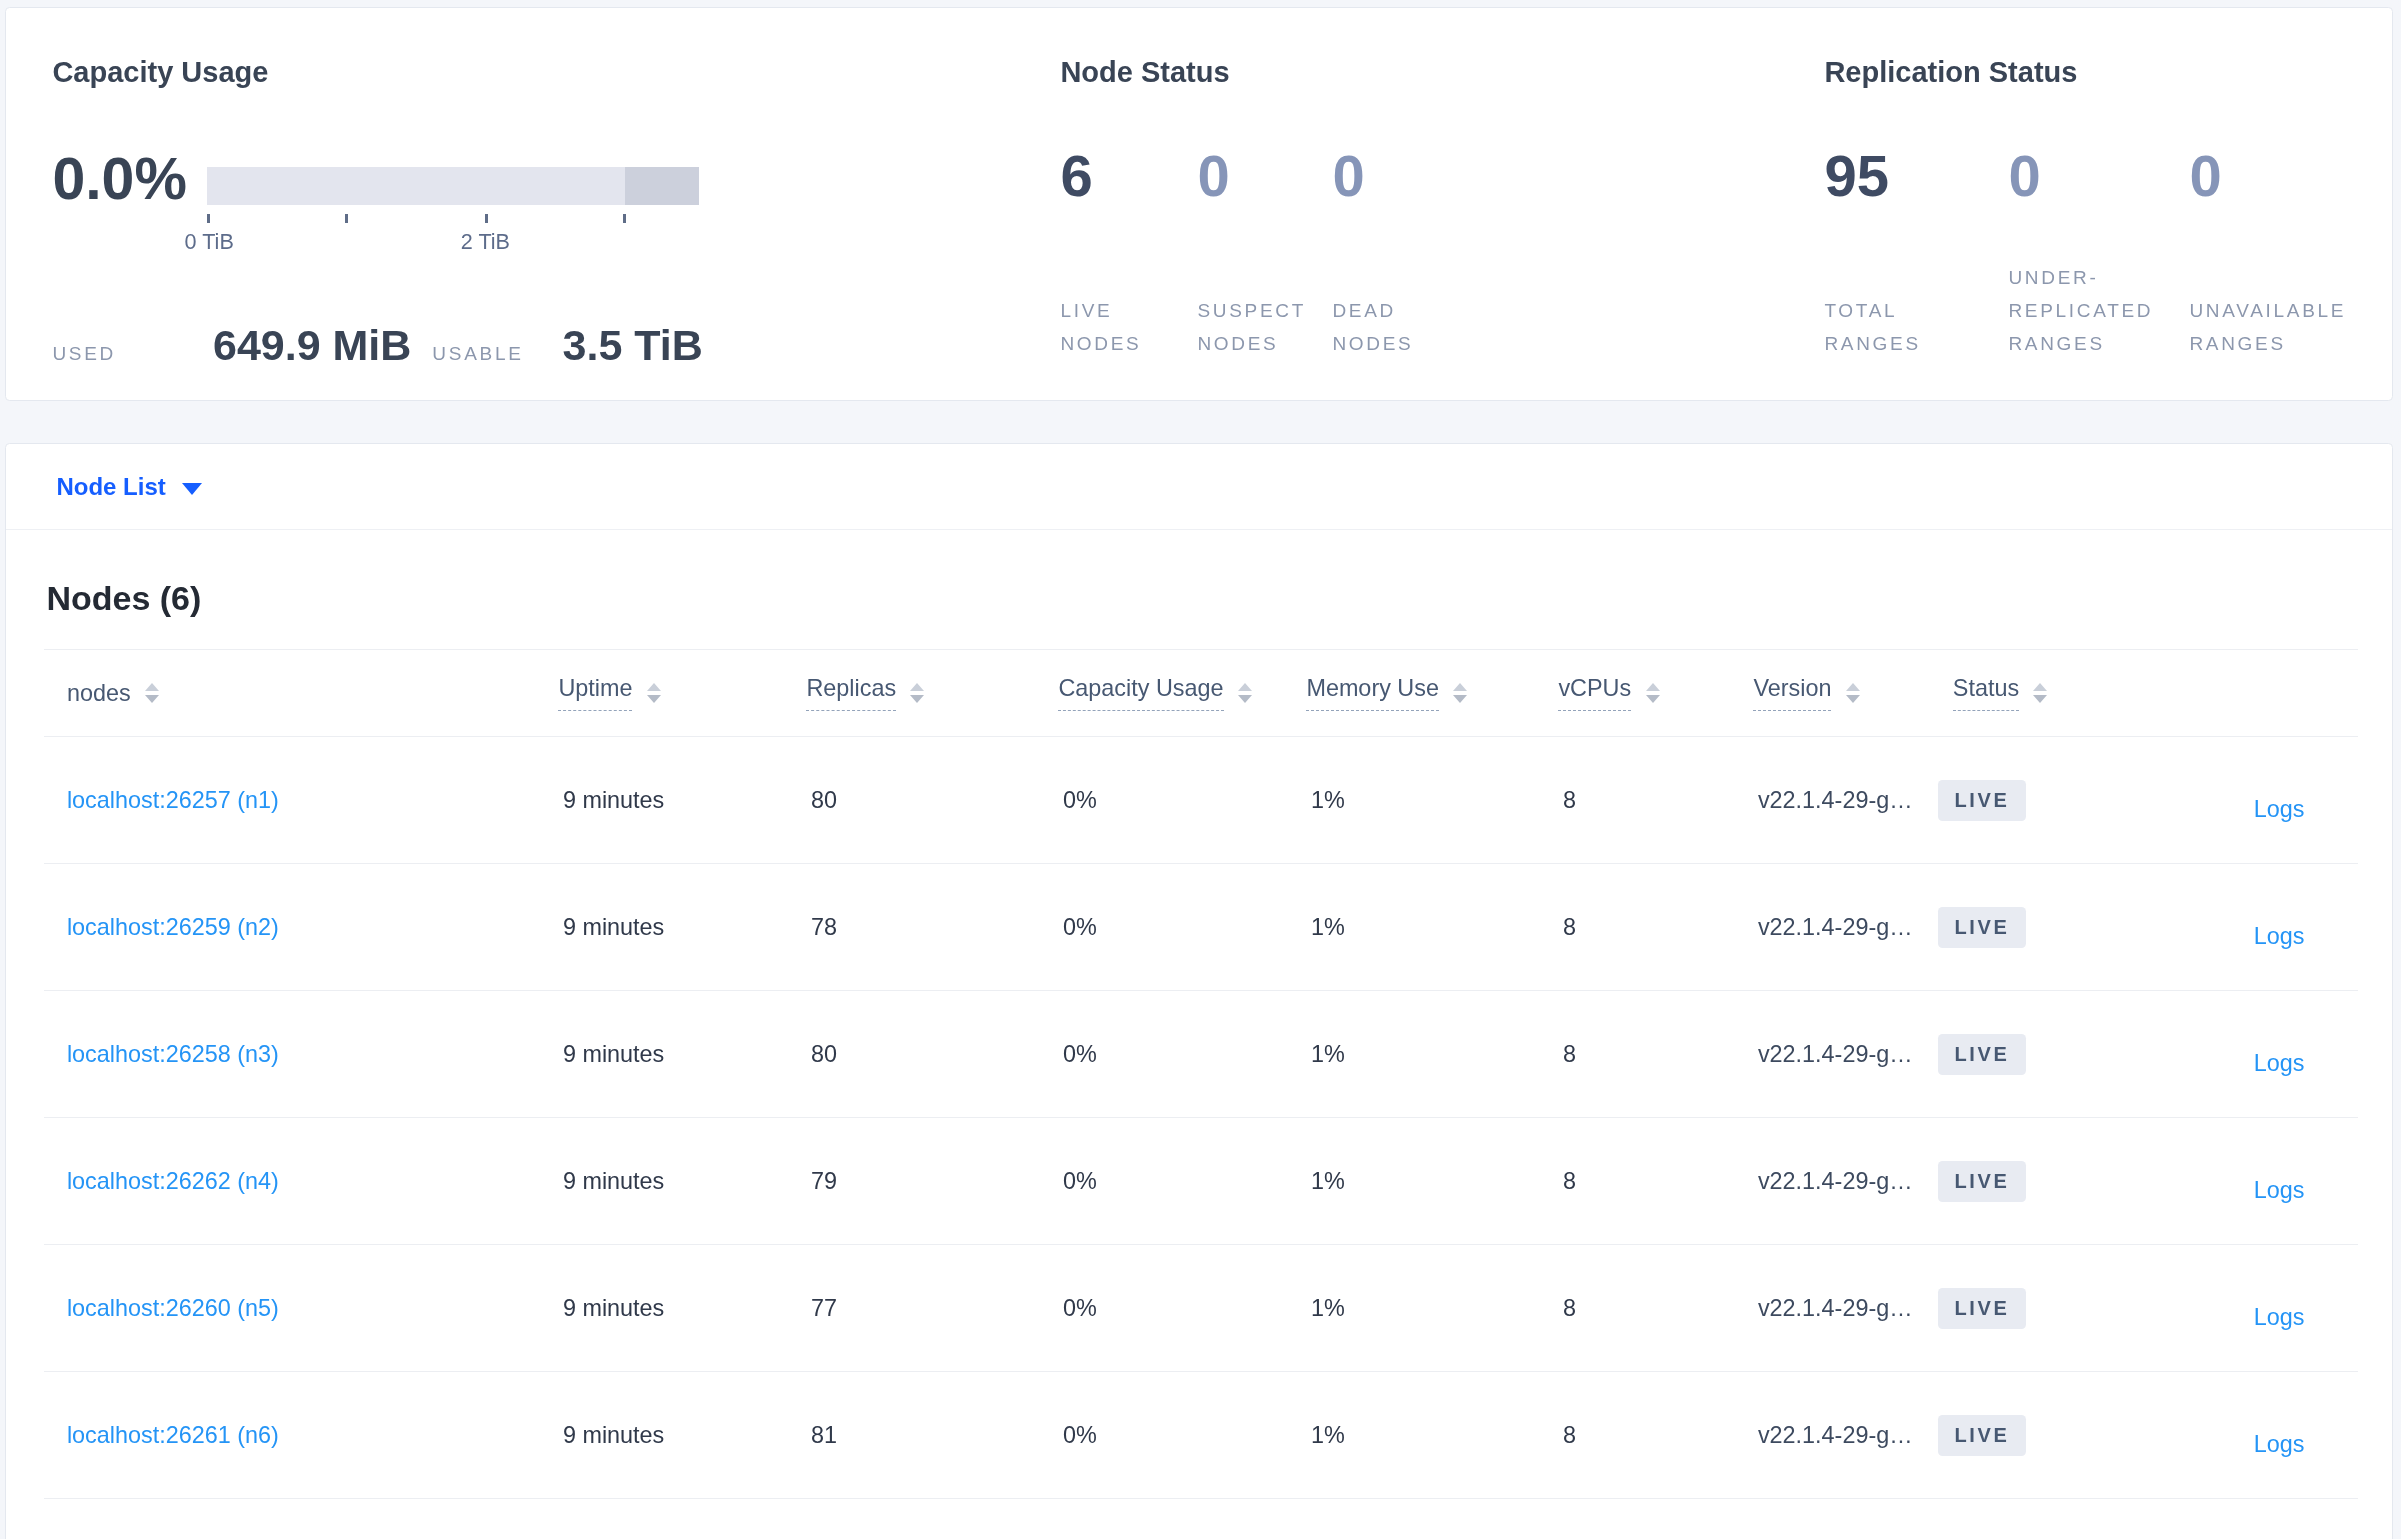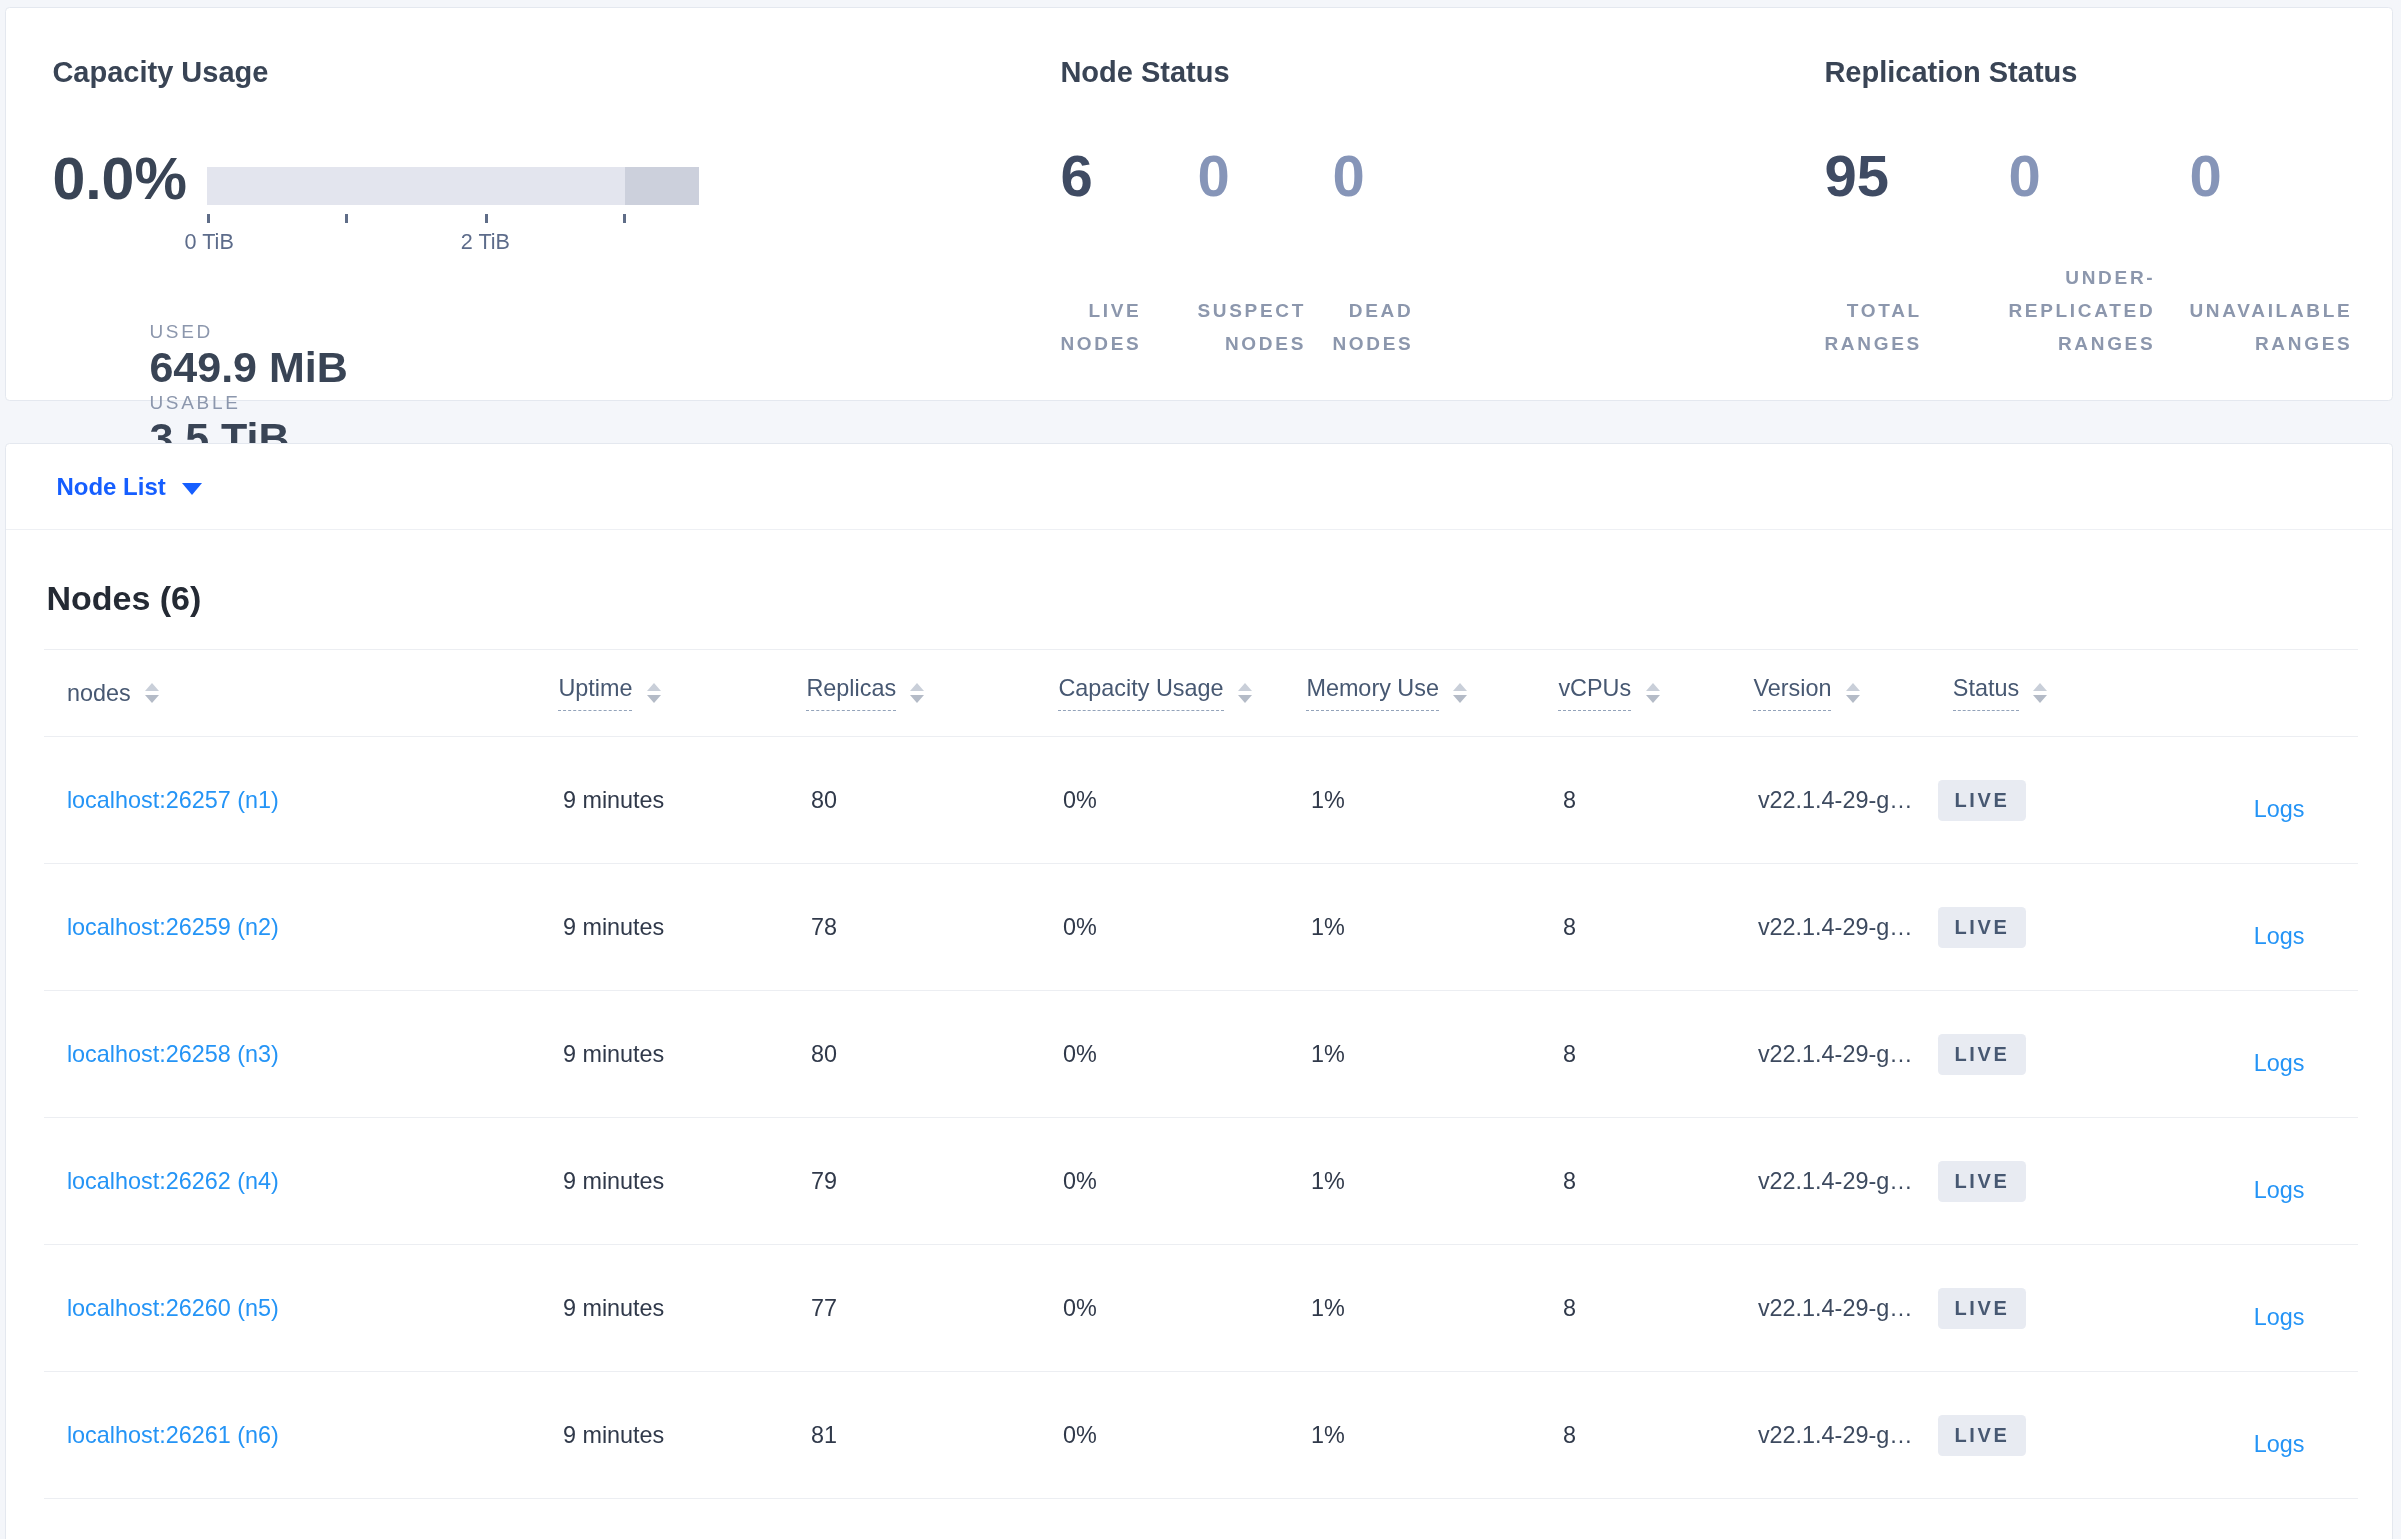--- a/index.html
+++ b/index.html
@@ -23,33 +23,33 @@
   .sec-rep { left:1818px; width:559px; }
   .sec-title { position:absolute; top:47px; left:0; font-size:29px; line-height:34px; font-weight:600; color:#394455; }
 
   .big-pct { position:absolute; left:0; top:142px; font-size:59px; line-height:59px; font-weight:700; color:#394455; }
   .gauge { position:absolute; left:155px; top:152px; width:492px; height:99px; }
   .gauge-bar { position:absolute; left:0; top:7.2px; height:38px; width:492px; background:#e3e5ee; }
   .gauge-dark { position:absolute; left:418px; top:7.2px; height:38px; width:74px; background:#ccd0dc; }
   .tick { position:absolute; top:54px; width:2.7px; height:9px; background:#5f6d88; }
   .tick-label { position:absolute; top:69px; transform:translateX(-50%); font-size:21.6px; color:#5d6c8b; white-space:nowrap; }
 
-  .cap-stats { position:absolute; left:0; top:313px; display:flex; align-items:baseline; white-space:nowrap;flex-direction:column; }
+  .cap-stats { position:absolute; left:0; top:313px; display:flex; align-items:baseline; white-space:nowrap; }
   .mini-label { font-size:19px; letter-spacing:2.7px; font-weight:500; color:#8c97ad; }
   .cap-value { font-size:43px; font-weight:700; color:#394455; }
   .ml-a { margin-left:97px; } .ml-b { margin-left:21px;text-align:right; } .ml-c { margin-left:39px; }
 
   .stat-row { position:absolute; top:137px; bottom:40px; left:0; display:grid; }
   .sec-ns .stat-row  { grid-template-columns:137px 135px 135px; }
   .sec-rep .stat-row { grid-template-columns:184px 181px 180px; }
   .stat-cell { position:relative; }
   .stat-num { font-size:58px; line-height:61px; font-weight:700; color:#3f4b63; }
   .stat-num.dim { color:#8695b8; font-weight:600; }
   .stat-label { position:absolute; left:0; bottom:0; }
-  .stat-label div { font-size:19px; line-height:33px; letter-spacing:2.7px; font-weight:700; color:#8c97ad; white-space:nowrap;text-align:right; }
+  .stat-label div { font-size:19px; line-height:33px; letter-spacing:2.7px; font-weight:400; color:#8c97ad; white-space:nowrap; }
 
   
   .card-list { top:443px; height:1323px; }
   .view-bar { position:relative; height:86px; border-bottom:1.8px solid #eef0f4; }
   .view-btn { position:absolute; left:50px; top:0; height:86px; display:flex; align-items:center; gap:16px;
               background:none; border:none; cursor:pointer; }
   .view-btn span { font-size:24px; font-weight:600; color:#155eff; }
   .caret-down { width:0; height:0; border-left:10.8px solid transparent; border-right:10.8px solid transparent;
                 border-top:12.6px solid #155eff; margin-top:3.6px; }
 

